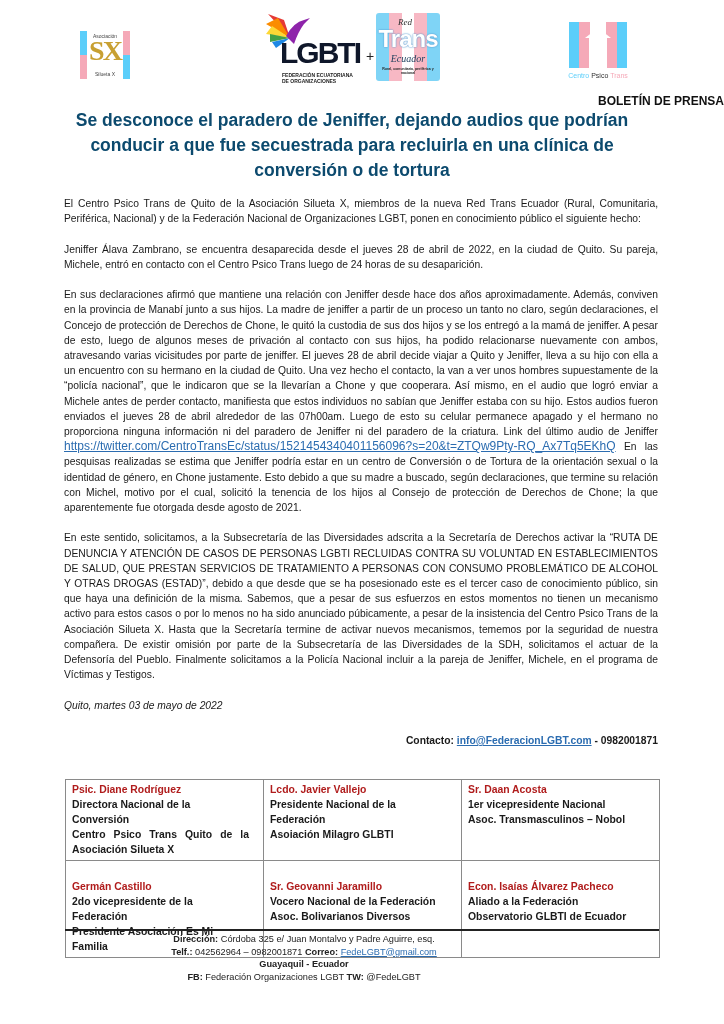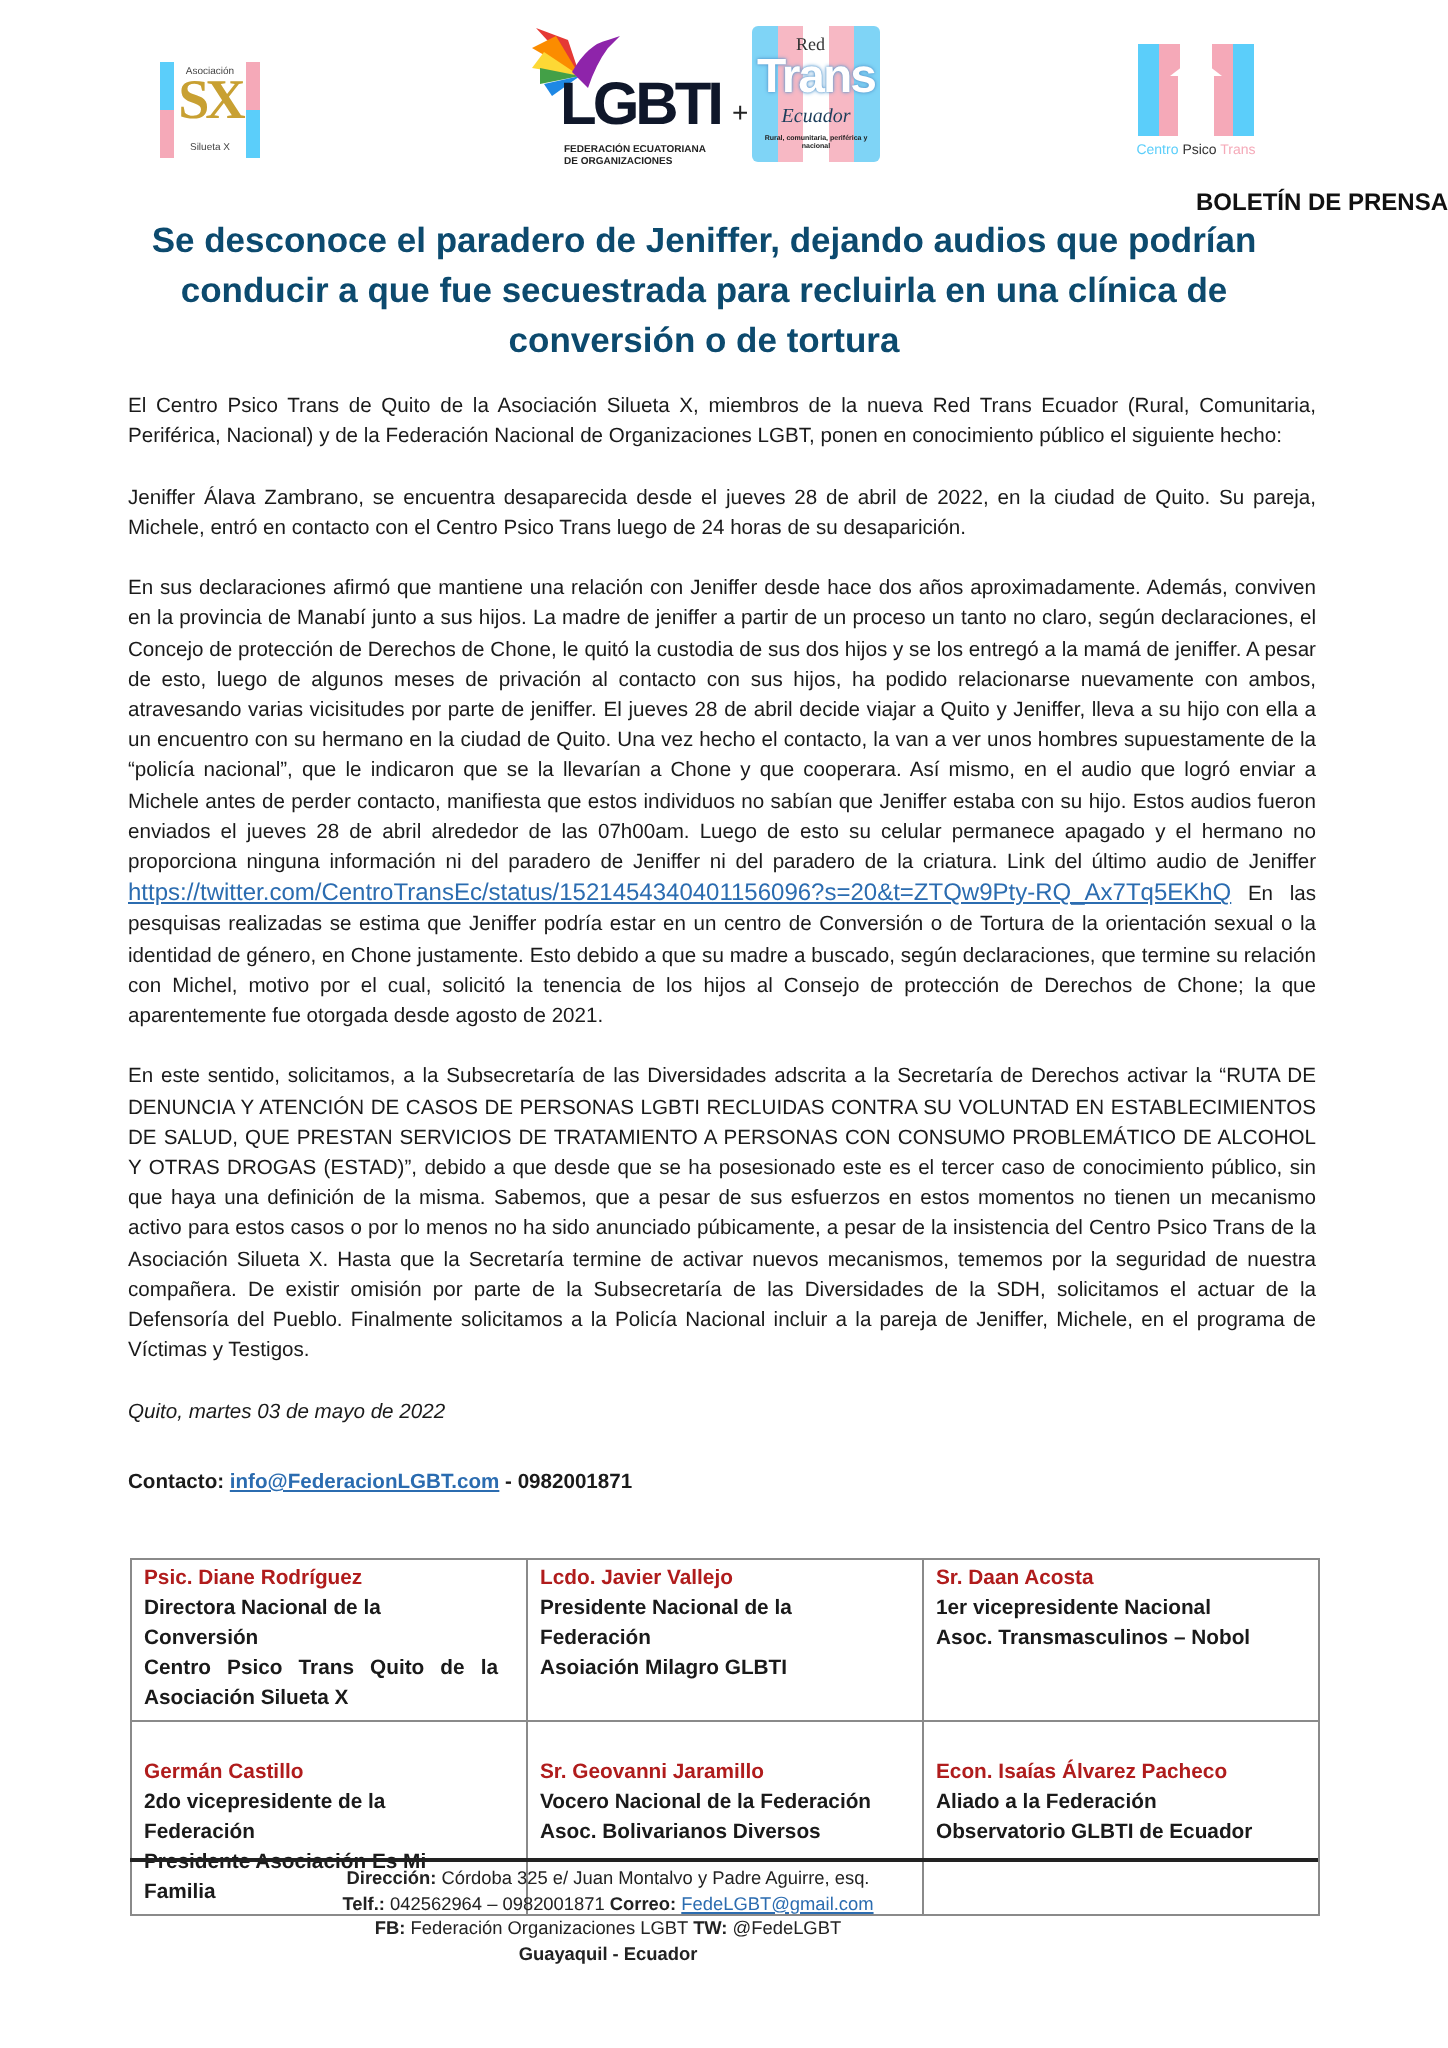--- a/index.html
+++ b/index.html
@@ -28,21 +28,21 @@
                       font-family: "Liberation Sans", sans-serif; }
   .logo-lgbti .plus { position: absolute; left: 104px; top: 40px; font-size: 14px; color: #222; }
   .logo-lgbti .sub { position: absolute; left: 20px; width: 78px; font-size: 5px; font-weight: bold; color: #222; }
   .logo-lgbti .sub.s1 { top: 64px; }
   .logo-lgbti .sub.s2 { top: 70px; }
 
   .logo-red { left: 376px; top: 13px; width: 64px; height: 68px;
               background: linear-gradient(90deg, #7fd4f6 0 20%, #f7b8c4 20% 40%, #ffffff 40% 60%, #f7b8c4 60% 80%, #7fd4f6 80% 100%);
               border-radius: 3px; }
   .logo-red .red-t { position: absolute; left: 22px; top: 4px; font-family: "Liberation Serif", serif;
-                     font-size: 9px; color: #333; }
+                     font-style: italic; font-size: 9px; color: #333; }
   .logo-red .trans { position: absolute; left: 0; width: 64px; top: 14px; text-align: center;
                      font-weight: bold; font-size: 24px; line-height: 24px; color: #fff;
                      text-shadow: 0 0 1px #5a9bd0, 0 0 2px #5a9bd0; letter-spacing: -1px; }
   .logo-red .ecu { position: absolute; left: 0; width: 64px; top: 40px; text-align: center;
                    font-family: "Liberation Serif", serif; font-style: italic; font-size: 10px; color: #1b3d5a; }
   .logo-red .tag { position: absolute; left: 0; width: 64px; top: 54px; text-align: center;
                    font-size: 3.5px; color: #222; font-weight: bold; }
 
   .logo-cpt { left: 567px; top: 22px; width: 62px; height: 60px; }
   .logo-cpt .stripes { position: absolute; left: 2px; top: 0; width: 58px; height: 46px;
@@ -60,21 +60,21 @@
             font-weight: bold; font-size: 12px; color: #111; }
   .headline { position: absolute; left: 60px; width: 584px; top: 108px; text-align: center;
               font-weight: bold; font-size: 17.5px; line-height: 25px; color: #0c4a6e; margin: 0; }
 
   
   .body { position: absolute; left: 64px; width: 594px; top: 196px; font-size: 10.3px; line-height: 15.2px; color: #1a1a1a; }
   .body p { margin: 0 0 15.2px 0; text-align: justify; }
   .body a { color: #2b6cb0; text-decoration: underline; }
   .body .link-big { font-size: 12px; }
   .date { font-style: italic; }
-  .contact { text-align: left; font-weight: bold; margin-top: 20px; }
+  .contact { text-align: right; font-weight: bold; margin-top: 20px; }
   .contact a { color: #2b6cb0; }
 
   
   .sig-table { position: absolute; left: 65px; top: 779px; width: 595px; border-collapse: collapse;
                font-size: 10.4px; line-height: 15px; }
   .sig-table td { border: 1px solid #8a8a8a; vertical-align: top; padding: 2px 14px 3px 6px; width: 33.33%; }
   .sig-table tr.r1 td { height: 60px; }
   .sig-table tr.r2 td { height: 52px; padding-top: 18px; }
   .sig-name { color: #b01c1c; font-weight: bold; display: block; }
   .sig-line { font-weight: bold; display: block; color: #1a1a1a; }
@@ -189,18 +189,18 @@
 
 <div class="footer-rule"></div>
 <div class="footer">
   <div>
     <b>Dirección:</b><span> Córdoba 325 e/ Juan Montalvo y Padre Aguirre, esq.</span>
   </div>
   <div>
     <b>Telf.:</b><span> 042562964 – 0982001871 </span><b>Correo:</b> <a href="#">FedeLGBT@gmail.com</a>
   </div>
   <div>
+    <b>Guayaquil - Ecuador</b>
+  </div>
+  <div>
     <b>FB:</b><span> Federación Organizaciones LGBT </span><b>TW:</b><span> @FedeLGBT</span>
   </div>
-  <div>
-    <b>Guayaquil - Ecuador</b>
-  </div>
 </div>
 
 </body></html>

